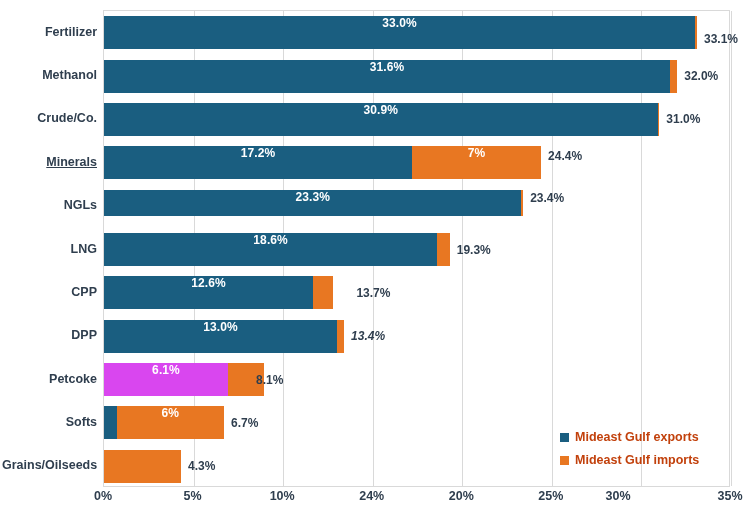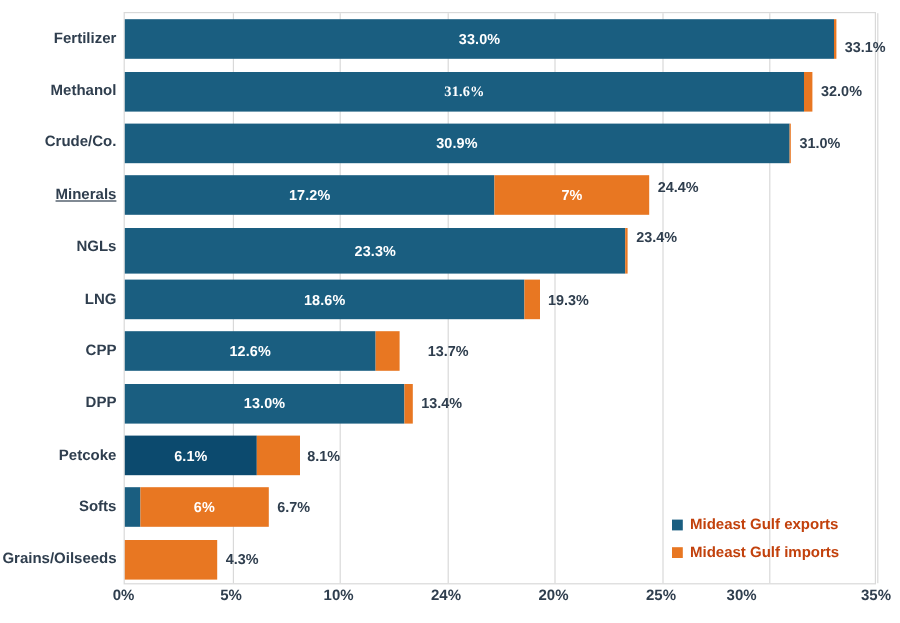--- a/index.html
+++ b/index.html
@@ -41,21 +41,21 @@
     position: absolute;
     left: 0;
     right: 0;
     display: flex;
     align-items: center;
   }
   .bar-seg {
     height: 100%;
     position: relative;
     display: flex;
-    align-items: center;
+    align-items: flex-start;
     justify-content: center;
     box-sizing: border-box;
   }
   .seg-exports { background: #1a5e80; }
   .seg-imports { background: #e87722; }
   .seg-label {
     color: #ffffff;
     font-size: 12px;
     font-weight: bold;
     white-space: nowrap;
@@ -165,21 +165,21 @@
     <div id="bars">
         <div class="bar-row" style="top: 5.18182px; height: 33px;">
           <div class="bar-seg seg-exports" style="width: 591.171px; background: rgb(26, 94, 128);">
             <span class="seg-label">33.0%</span>
           </div>
           <div class="bar-seg seg-imports" style="width: 1.79143px; background: rgb(232, 119, 34);"></div>
         </div>
         <div style="position: absolute; left: 0px; right: 0px; top: 5.18182px; height: 46px;">
           <span class="total-label" style="left: 599.963px;">33.1%</span>
         </div>
-        <div class="bar-row" style="top: 48.5455px; height: 33px; font-family: Liberation Serif, serif;">
+        <div class="bar-row" style="top: 48.5455px; height: 33px;">
           <div class="bar-seg seg-exports" style="width: 566.091px; background: rgb(26, 94, 128);">
             <span class="seg-label">31.6%</span>
           </div>
           <div class="bar-seg seg-imports" style="width: 7.16571px; background: rgb(232, 119, 34);"></div>
         </div>
         <div style="position: absolute; left: 0px; right: 0px; top: 48.5455px; height: 33px;">
           <span class="total-label" style="left: 580.257px;">32.0%</span>
         </div>
         <div class="bar-row" style="top: 91.9091px; height: 33px;">
           <div class="bar-seg seg-exports" style="width: 553.551px; background: rgb(26, 94, 128);">
@@ -194,21 +194,21 @@
           <div class="bar-seg seg-exports" style="width: 308.126px; background: rgb(26, 94, 128);">
             <span class="seg-label">17.2%</span>
           </div>
           <div class="bar-seg seg-imports" style="width: 128.983px; background: rgb(232, 119, 34);">
             <span class="seg-label">7%</span>
           </div>
         </div>
         <div style="position: absolute; left: 0px; right: 0px; top: 135.273px; height: 20px;">
           <span class="total-label" style="left: 444.109px;">24.4%</span>
         </div>
-        <div class="bar-row" style="top: 178.636px; height: 38px;">
+        <div class="bar-row" style="top: 178.636px; height: 26px;">
           <div class="bar-seg seg-exports" style="width: 417.403px; background: rgb(26, 94, 128);">
             <span class="seg-label">23.3%</span>
           </div>
           <div class="bar-seg seg-imports" style="width: 1.79143px; background: rgb(232, 119, 34);"></div>
         </div>
         <div style="position: absolute; left: 0px; right: 0px; top: 178.636px; height: 16px;">
           <span class="total-label" style="left: 426.194px;">23.4%</span>
         </div>
         <div class="bar-row" style="top: 222px; height: 33px;">
           <div class="bar-seg seg-exports" style="width: 333.206px; background: rgb(26, 94, 128);">
@@ -227,25 +227,25 @@
         </div>
         <div style="position: absolute; left: 0px; right: 0px; top: 265.364px; height: 33px;">
           <span class="total-label" style="left: 252.426px;">13.7%</span>
         </div>
         <div class="bar-row" style="top: 308.727px; height: 33px;">
           <div class="bar-seg seg-exports" style="width: 232.886px; background: rgb(26, 94, 128);">
             <span class="seg-label">13.0%</span>
           </div>
           <div class="bar-seg seg-imports" style="width: 7.16571px; background: rgb(232, 119, 34);"></div>
         </div>
-        <div style="position: absolute; left: 0px; right: 0px; top: 308.727px; height: 33px;">
+        <div style="position: absolute; left: 0px; right: 0px; top: 308.727px; height: 33px; font-style: italic;">
           <span class="total-label" style="left: 247.051px;">13.4%</span>
         </div>
         <div class="bar-row" style="top: 352.091px; height: 33px;">
-          <div class="bar-seg seg-exports" style="width: 110px; background: #0c4a6e;">
+          <div class="bar-seg seg-exports" style="width: 124px; background: #d946ef;">
             <span class="seg-label">6.1%</span>
           </div>
           <div class="bar-seg seg-imports" style="width: 35.8286px; background: rgb(232, 119, 34);"></div>
         </div>
         <div style="position: absolute; left: 0px; right: 0px; top: 352.091px; height: 33px;">
           <span class="total-label" style="left: 152.106px;">8.1%</span>
         </div>
         <div class="bar-row" style="top: 395.455px; height: 33px;">
           <div class="bar-seg seg-exports" style="width: 12.54px; background: rgb(26, 94, 128);"></div>
           <div class="bar-seg seg-imports" style="width: 107.486px; background: rgb(232, 119, 34);">

